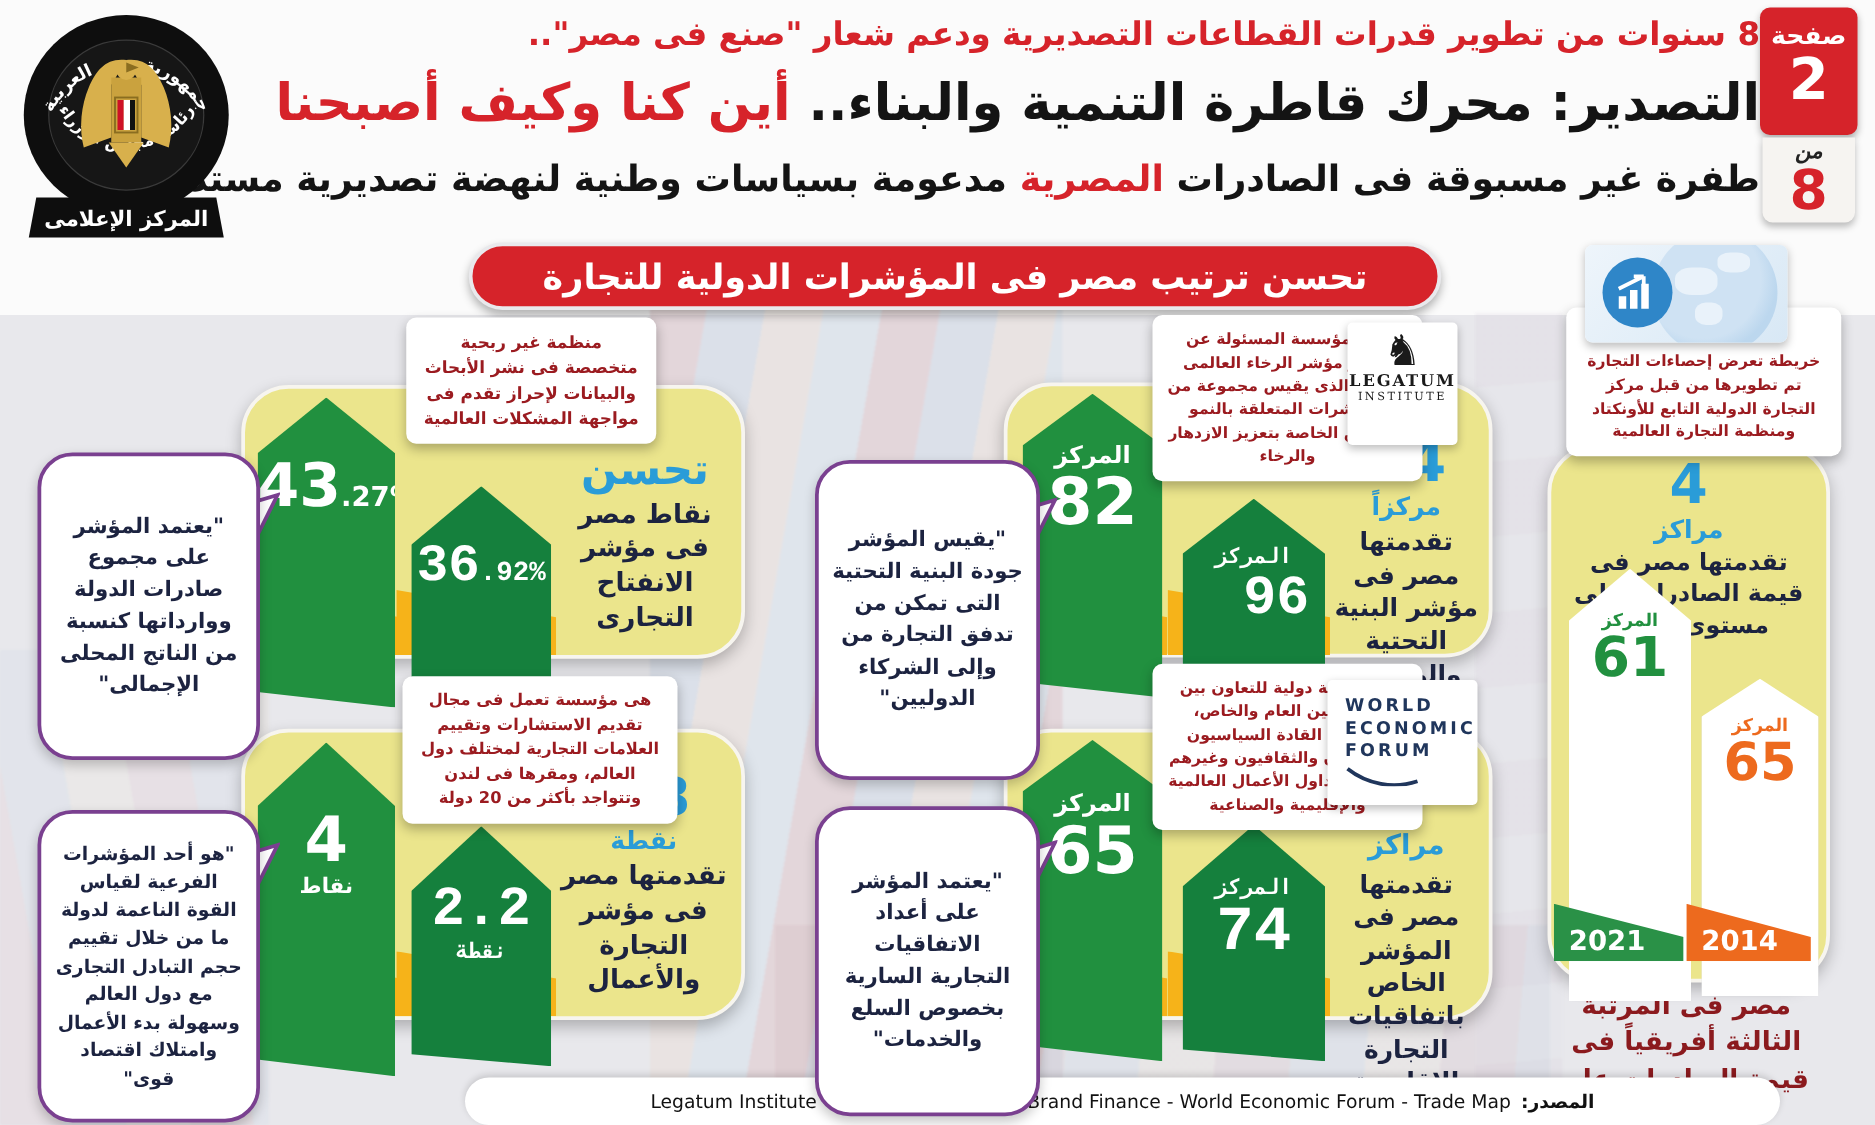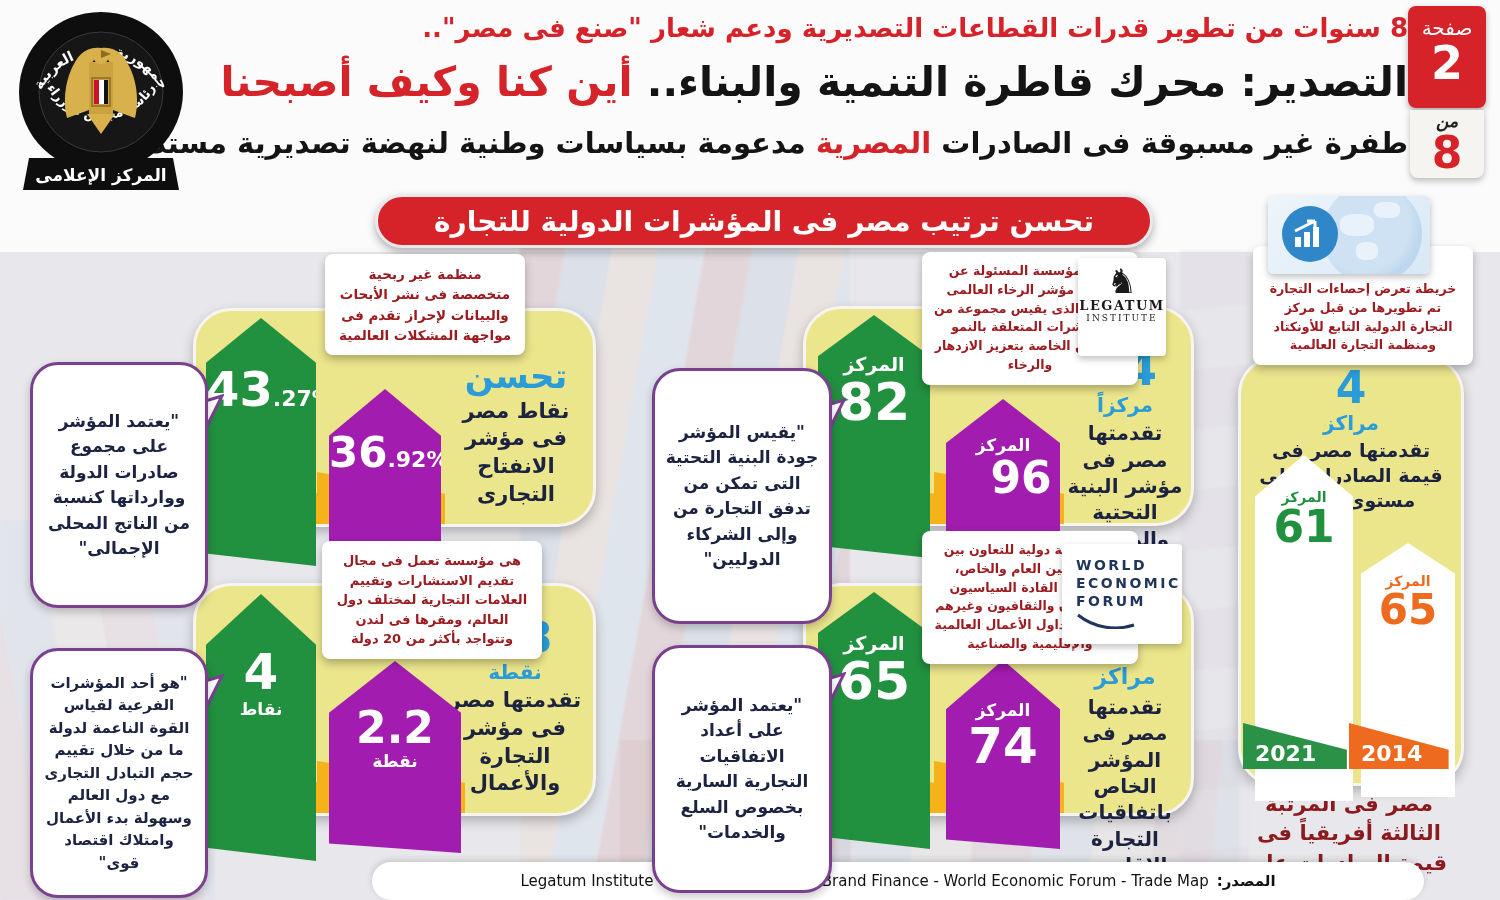--- a/index.html
+++ b/index.html
@@ -19,38 +19,38 @@
        background:repeating-linear-gradient(175deg,rgba(210,200,215,.35) 0 60px,rgba(225,225,232,.35) 60px 120px);}
   
   .h-line1{top:13px;right:92px;font-size:26px;font-weight:bold;color:#d6232a;direction:rtl;white-space:nowrap;}
   .h-line2{top:58px;right:92px;font-size:41px;font-weight:bold;color:#141414;direction:rtl;white-space:nowrap;}
   .h-line2 .red{color:#d6232a;}
   .h-line3{top:126px;right:92px;font-size:29px;font-weight:bold;color:#141414;direction:rtl;white-space:nowrap;}
   .h-line3 .red{color:#d6232a;}
   
   .pb-red{left:1408px;top:6px;width:78px;height:102px;background:#d6232a;border-radius:8px;
           color:#fff;text-align:center;box-shadow:0 3px 6px rgba(0,0,0,.3);}
-  .pb-word{font-size:20px;font-weight:normal;margin-top:10px;}
+  .pb-word{font-size:20px;font-weight:bold;margin-top:10px;}
   .pb-num{font-size:46px;font-weight:bold;line-height:1;}
   .pb-white{left:1410px;top:110px;width:74px;height:68px;background:#f6f4f1;border-radius:0 0 8px 8px;
             text-align:center;box-shadow:0 3px 6px rgba(0,0,0,.25);}
   .pb-of{font-size:17px;font-weight:bold;color:#222;line-height:1.1;margin-top:2px;font-style:italic;}
   .pb-total{font-size:44px;font-weight:bold;color:#d6232a;line-height:1;}
   
   .banner{left:375px;top:194px;width:772px;height:48px;background:#d6232a;border:3px solid #e9e9ec;
           border-radius:28px;color:#fff;font-size:28px;font-weight:bold;display:flex;align-items:center;
           justify-content:center;direction:rtl;box-shadow:0 4px 8px rgba(0,0,0,.3);}
   
   .panel{background:#ebe58c;border:3px solid #f7f5ef;border-radius:38px;box-shadow:0 5px 12px rgba(0,0,0,.25);}
   
   .tower{position:absolute;}
   .t-body{position:absolute;left:0;top:0;width:100%;height:100%;z-index:2;color:#fff;text-align:center;
           clip-path:polygon(50% 0,100% var(--tip),100% 100%,0 95%,0 var(--tip));}
   .tower.green .t-body{background:#21903f;}
-  .tower.red   .t-body{background:#a21caf;}
+  .tower.red   .t-body{background:#15803d;font-family:Liberation Mono, monospace;}
   .t-base{position:absolute;left:-12px;right:-4px;bottom:-4px;height:52px;background:#f6b319;z-index:1;
           clip-path:polygon(0 0,100% 42%,100% 100%,0 100%);}
   .t-year{position:absolute;bottom:3px;left:14px;color:#fff;font-weight:bold;font-size:25px;}
   .t-label{font-size:19px;font-weight:bold;}
   .t-num{font-weight:bold;line-height:1.05;}
   .t-frac{font-size:22px;font-weight:bold;}
   .t-sub{font-size:17px;font-weight:bold;}
   
   .w-body{position:absolute;left:0;top:0;width:100%;height:100%;background:#fff;z-index:1;text-align:center;
           clip-path:polygon(50% 0,100% 12%,100% 100%,0 100%,0 12%);box-shadow:0 2px 5px rgba(0,0,0,.2);}
@@ -192,21 +192,21 @@
   <div class="abs panel" style="left:193px;top:583px;width:397px;height:227px;">
     <div class="tower green" style="left:10px;top:8px;width:110px;height:215px;--tip:19%;">
       <div class="t-base">
           <span class="t-year">2023</span>
         </div>
       <div class="t-body" style="padding-top:52px;">
         <div class="t-num" style="font-size:50px;" dir="ltr">4</div>
         <div class="t-sub">نقاط</div>
       </div>
     </div>
-    <div class="tower red" style="left:133px;top:75px;width:112px;height:148px;padding-left:20px;--tip:27%;">
+    <div class="tower red" style="left:133px;top:75px;width:112px;height:148px;--tip:27%;">
       <div class="t-base">
           <span class="t-year">2020</span>
         </div>
       <div class="t-body" style="padding-top:44px;">
         <div class="t-num" style="font-size:44px;" dir="ltr">2.2</div>
         <div class="t-sub">نقطة</div>
       </div>
     </div>
     <div class="result" style="left:248px;top:30px;width:142px;">
       <div class="r-big" style="font-size:42px;" dir="ltr">1.8</div>

